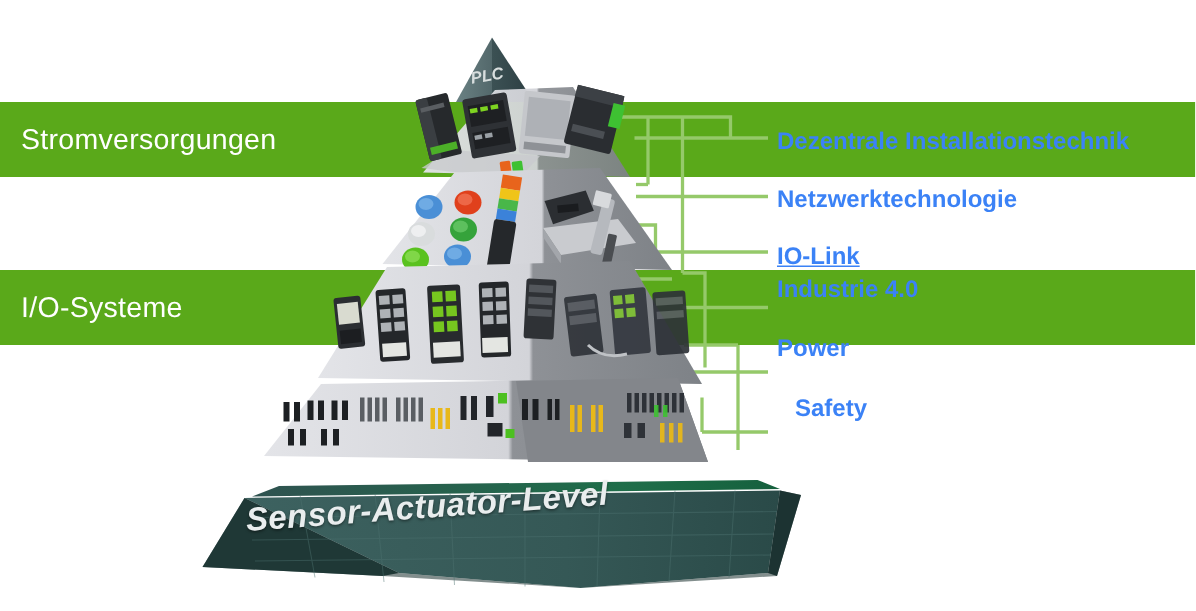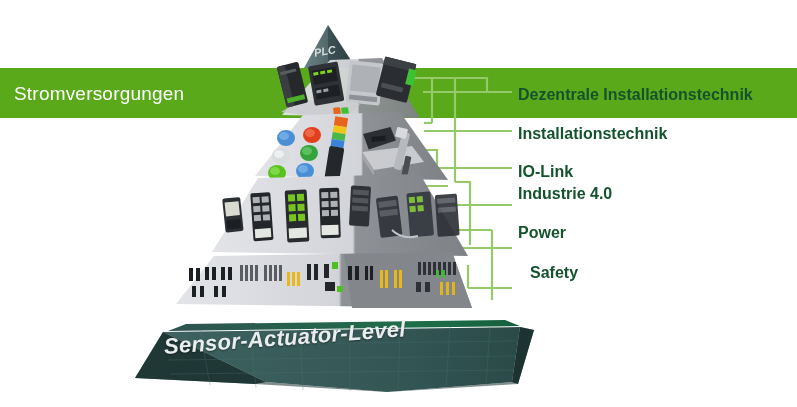--- a/index.html
+++ b/index.html
@@ -42,21 +42,21 @@
   
   #topics{
     position:absolute;
     left:518px; top:68px;
     width:279px; height:242px;
     z-index:6;
   }
   .topic{
     position:absolute;
     left:0;
-    color:#14532d;
+    color:#3b82f6;
     font-size:16px;
     font-weight:bold;
     white-space:nowrap;
     line-height:1;
   }
 
   
   #traces{
     position:absolute;
     left:0; top:0;
@@ -146,20 +146,23 @@
       <path d="M468 288 L512 288"></path>
       <path d="M468 288 L468 265"></path>
       <path d="M492 270 L492 300"></path>
 
       <path d="M487 78 L560 78" opacity="0"></path>
     </g>
   </svg>
 
   <div class="band band-1">
     <span class="band-label">Stromversorgungen</span>
+  </div>
+  <div class="band band-3">
+    <span class="band-label">I/O-Systeme</span>
   </div>
 
   <svg id="pyramid" viewBox="0 0 797 407" width="797" height="407">
 
     <defs>
       <linearGradient id="tierTop" x1="0" y1="0" x2="1" y2="0">
         <stop offset="0%" stop-color="#e3e4e8"></stop>
         <stop offset="55%" stop-color="#d3d4d9"></stop>
         <stop offset="56%" stop-color="#8e9196"></stop>
         <stop offset="100%" stop-color="#7e8287"></stop>
@@ -438,20 +441,20 @@
       <path d="M170 374 L514 370"></path>
     </g>
   </svg>
 
   <div class="base-text">Sensor-Actuator-Level</div>
 
   <div class="plc-text">PLC</div>
 
   <div id="topics">
     <div class="topic" style="top:19px;">Dezentrale Installationstechnik</div>
-    <div class="topic" style="top:58px;">Installationstechnik</div>
-    <div class="topic" style="top:96px;">IO-Link</div>
+    <div class="topic" style="top:58px;">Netzwerktechnologie</div>
+    <div class="topic" style="top:96px;text-decoration:underline;">IO-Link</div>
     <div class="topic" style="top:118px;">Industrie 4.0</div>
     <div class="topic" style="top:157px;">Power</div>
     <div class="topic" style="top:197px;margin-left:12px;">Safety</div>
   </div>
 
 </div>
 
 </body></html>

